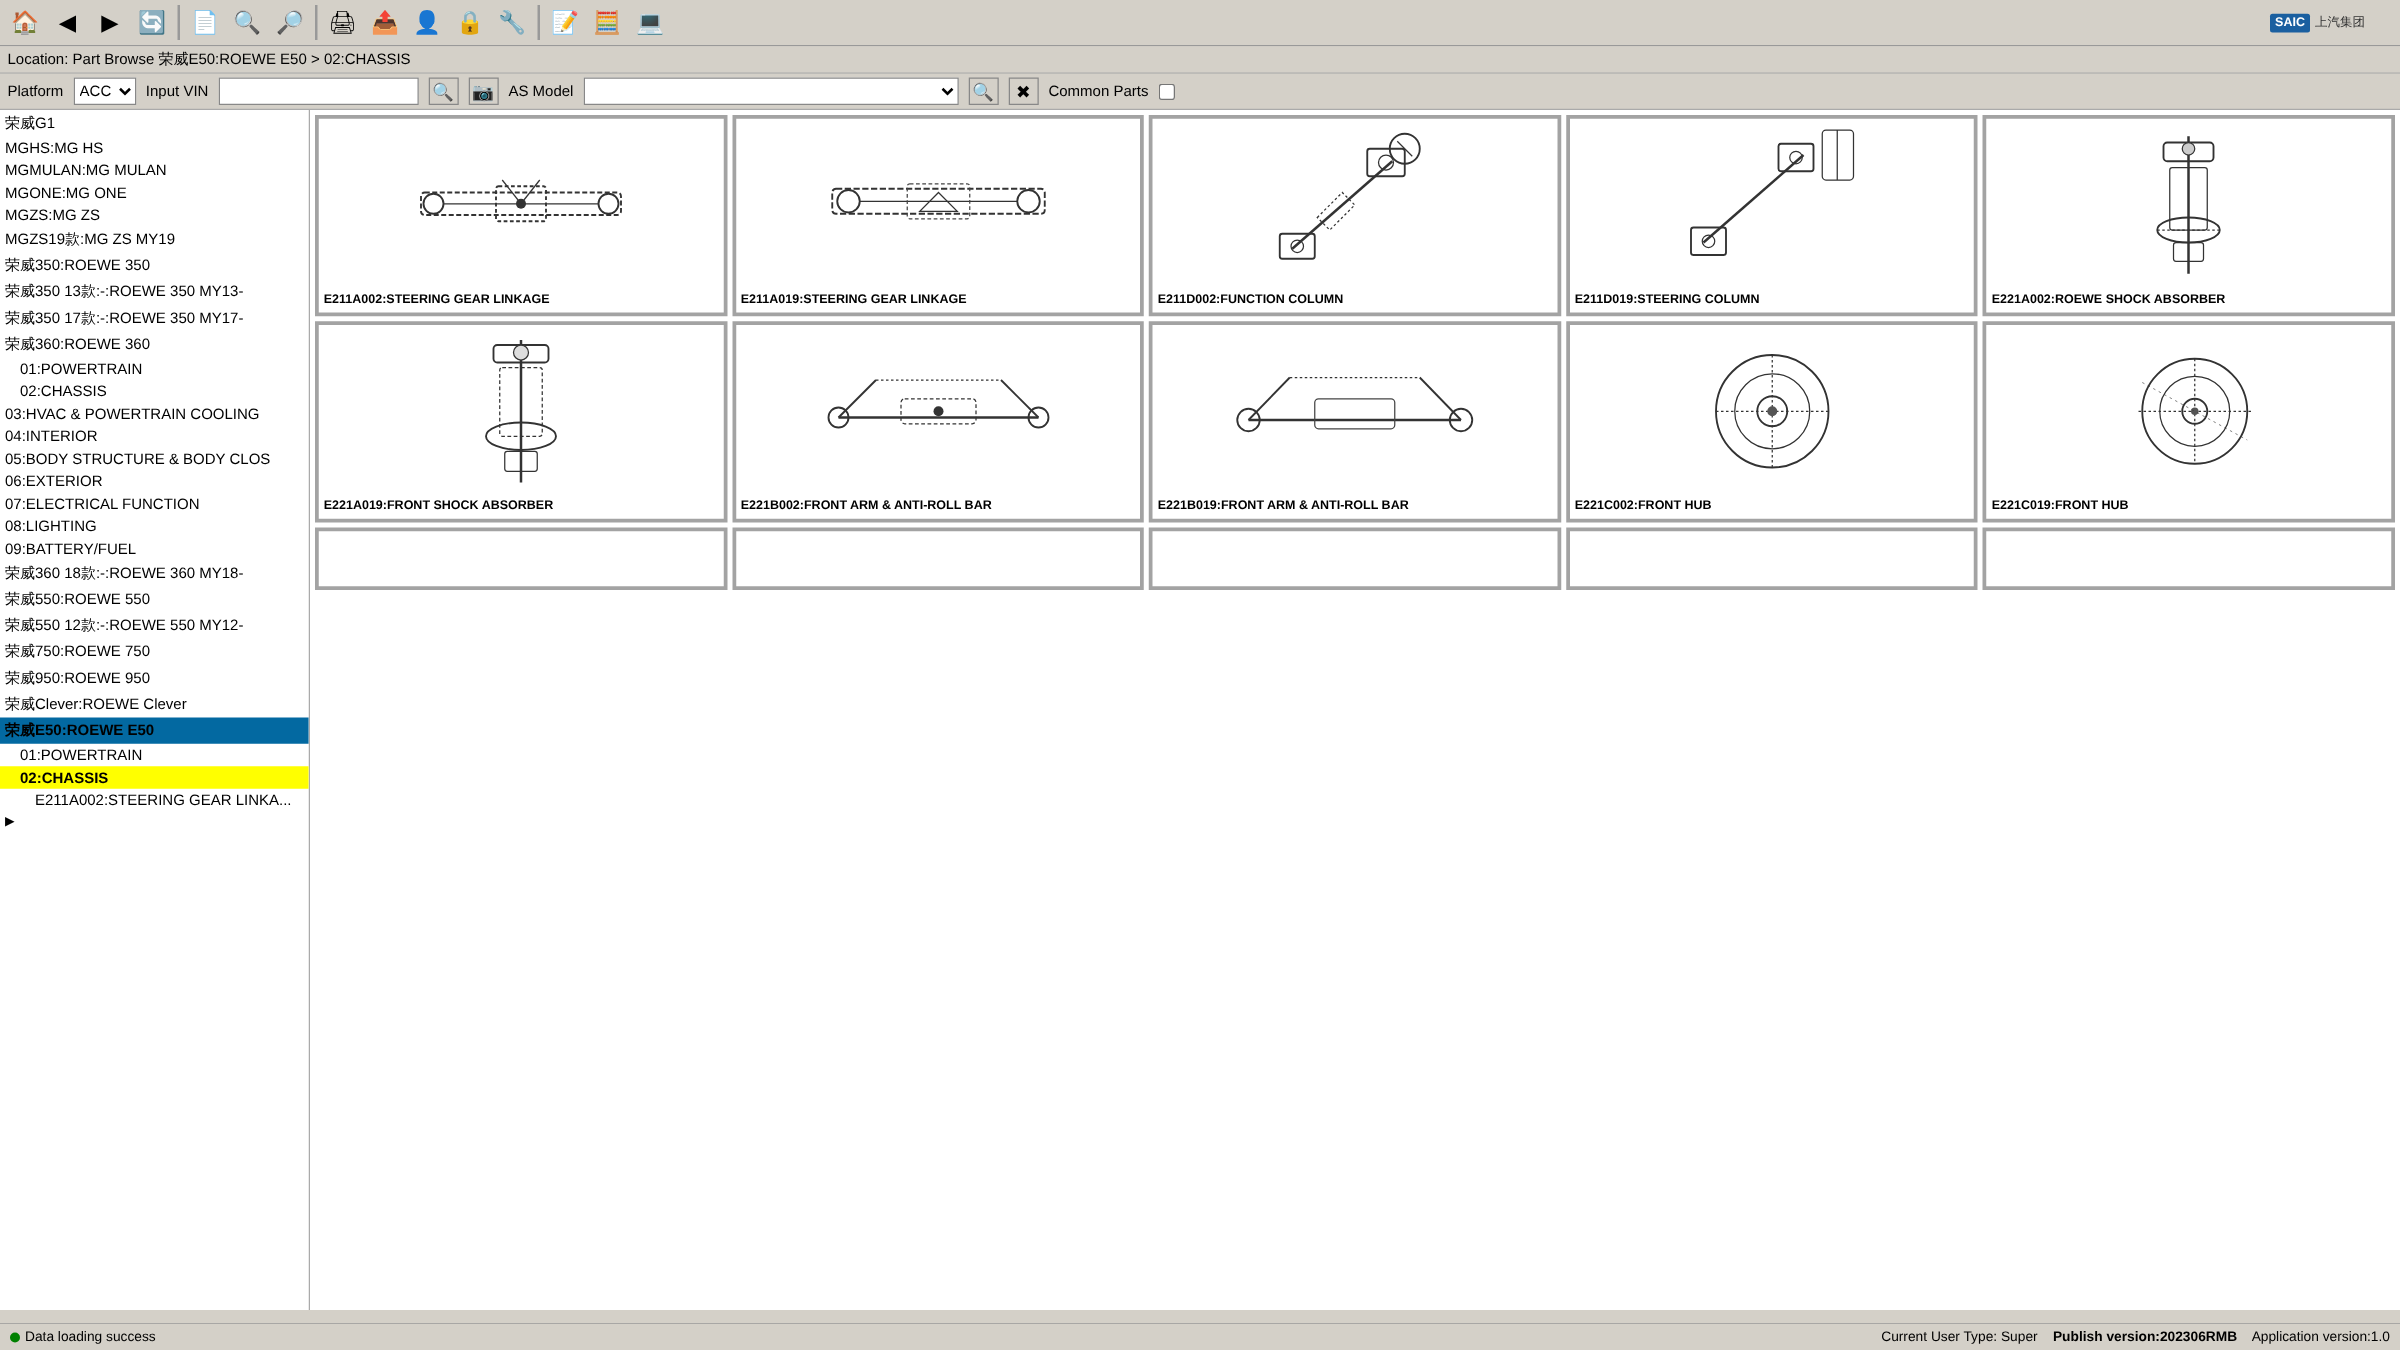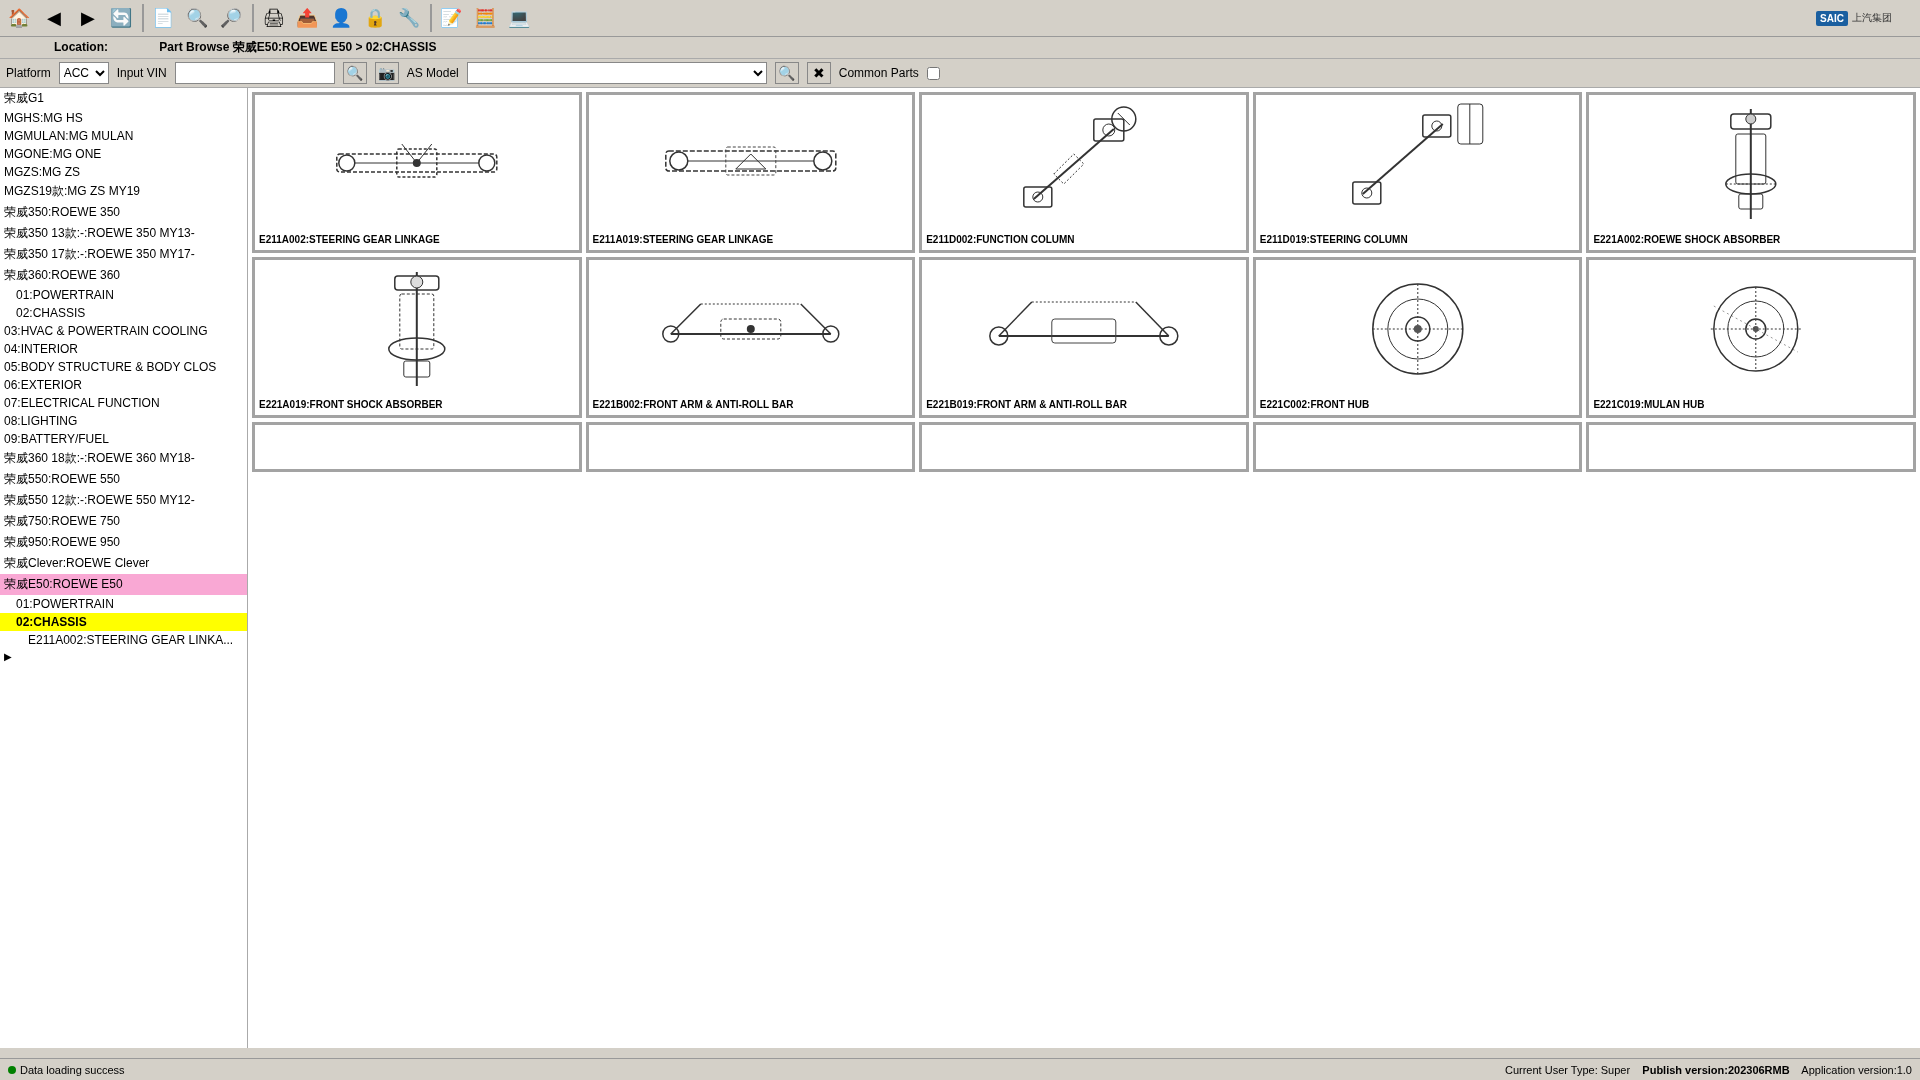--- a/index.html
+++ b/index.html
@@ -24,21 +24,21 @@
     }
     .toolbar-separator { width: 2px; height: 28px; background: #999; margin: 0 2px; }
 
     
     #location-bar {
       background: #d4d0c8;
       padding: 2px 6px;
       font-size: 12px;
       border-bottom: 1px solid #aaa;
     }
-    #location-bar span { font-weight: bold; margin-left: 48px; }
+    #location-bar span { font-weight: normal; }
 
     
     #controls-bar {
       background: #d4d0c8;
       padding: 3px 6px;
       display: flex;
       align-items: center;
       gap: 8px;
       border-bottom: 1px solid #aaa;
     }
@@ -223,21 +223,21 @@
     <div class="sidebar-item">06:EXTERIOR</div>
     <div class="sidebar-item">07:ELECTRICAL FUNCTION</div>
     <div class="sidebar-item">08:LIGHTING</div>
     <div class="sidebar-item">09:BATTERY/FUEL</div>
     <div class="sidebar-item">荣威360 18款:-:ROEWE 360 MY18-</div>
     <div class="sidebar-item">荣威550:ROEWE 550</div>
     <div class="sidebar-item">荣威550 12款:-:ROEWE 550 MY12-</div>
     <div class="sidebar-item">荣威750:ROEWE 750</div>
     <div class="sidebar-item">荣威950:ROEWE 950</div>
     <div class="sidebar-item">荣威Clever:ROEWE Clever</div>
-    <div class="sidebar-item" style="background:#f9a8d4;font-weight:normal;">荣威E50:ROEWE E50</div>
+    <div class="sidebar-item" style="background:#0369a1;font-weight:bold;">荣威E50:ROEWE E50</div>
     <div class="sidebar-item indented">01:POWERTRAIN</div>
     <div class="sidebar-item indented" style="background:#ffff00;font-weight:bold;">02:CHASSIS</div>
     <div class="sidebar-item indented2">E211A002:STEERING GEAR LINKA...</div>
     <div style="display:flex;align-items:center;padding:2px 4px;">
       <span style="font-size:10px;">▶</span>
     </div>
   </div>
 
   <div id="content">
     <div class="parts-grid">
@@ -382,21 +382,21 @@
           <svg viewBox="0 0 200 130" xmlns="http://www.w3.org/2000/svg">
             <circle cx="105" cy="65" r="42" fill="none" stroke="#333" stroke-width="1.5"></circle>
             <circle cx="105" cy="65" r="28" fill="none" stroke="#333" stroke-width="1"></circle>
             <circle cx="105" cy="65" r="10" fill="none" stroke="#333" stroke-width="1.5"></circle>
             <line x1="60" y1="65" x2="150" y2="65" stroke="#333" stroke-width="1" stroke-dasharray="2,2"></line>
             <line x1="105" y1="23" x2="105" y2="107" stroke="#333" stroke-width="1" stroke-dasharray="2,2"></line>
             <circle cx="105" cy="65" r="3" fill="#555"></circle>
             <line x1="63" y1="42" x2="147" y2="88" stroke="#333" stroke-width="0.5" stroke-dasharray="2,3"></line>
           </svg>
         </div>
-        <div class="part-label">E221C019:MULAN HUB</div>
+        <div class="part-label">E221C019:FRONT HUB</div>
       </div>
 
       <div class="part-card" style="height:50px;">
         <div class="part-image" style="height:30px;"></div>
       </div>
       <div class="part-card" style="height:50px;">
         <div class="part-image" style="height:30px;"></div>
       </div>
       <div class="part-card" style="height:50px;">
         <div class="part-image" style="height:30px;"></div>

